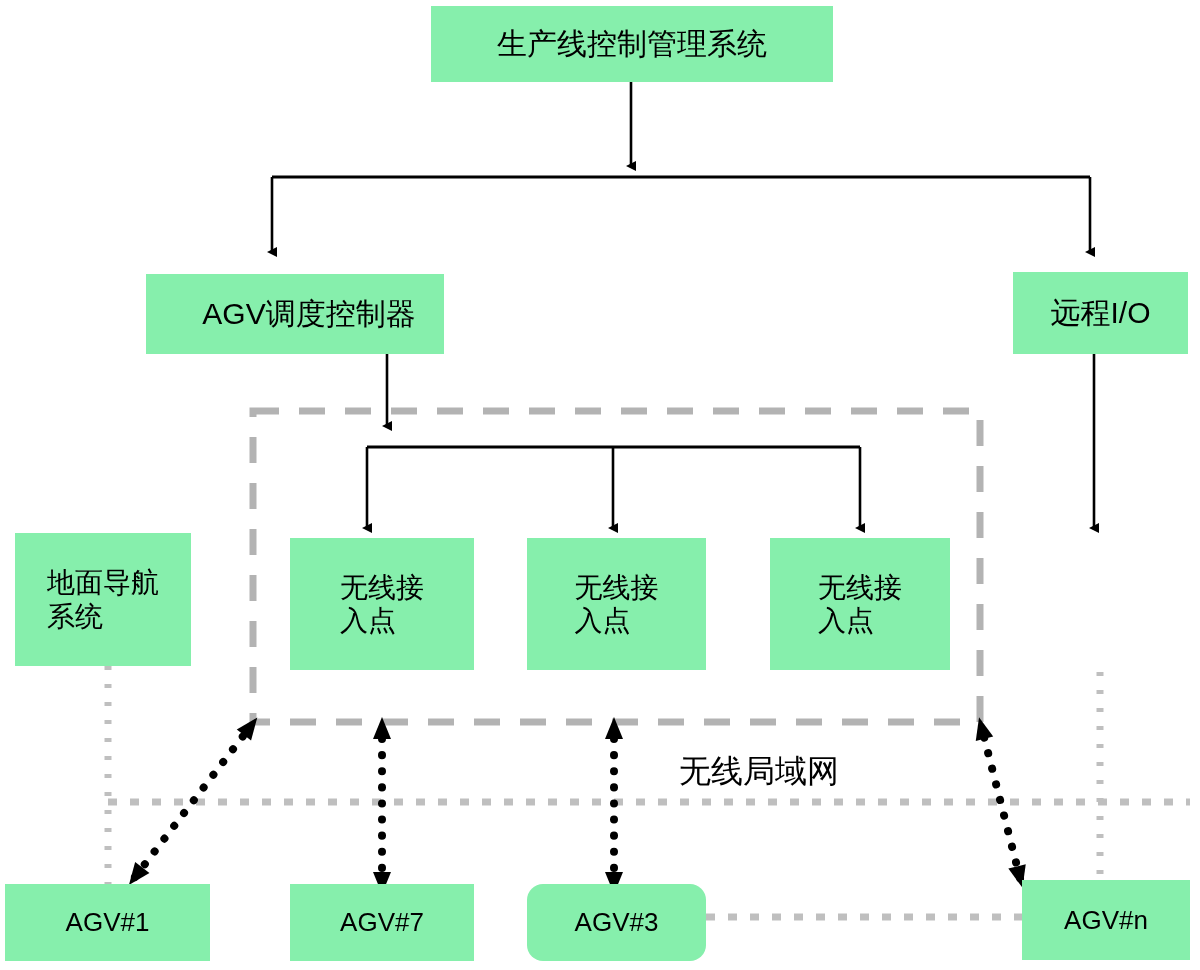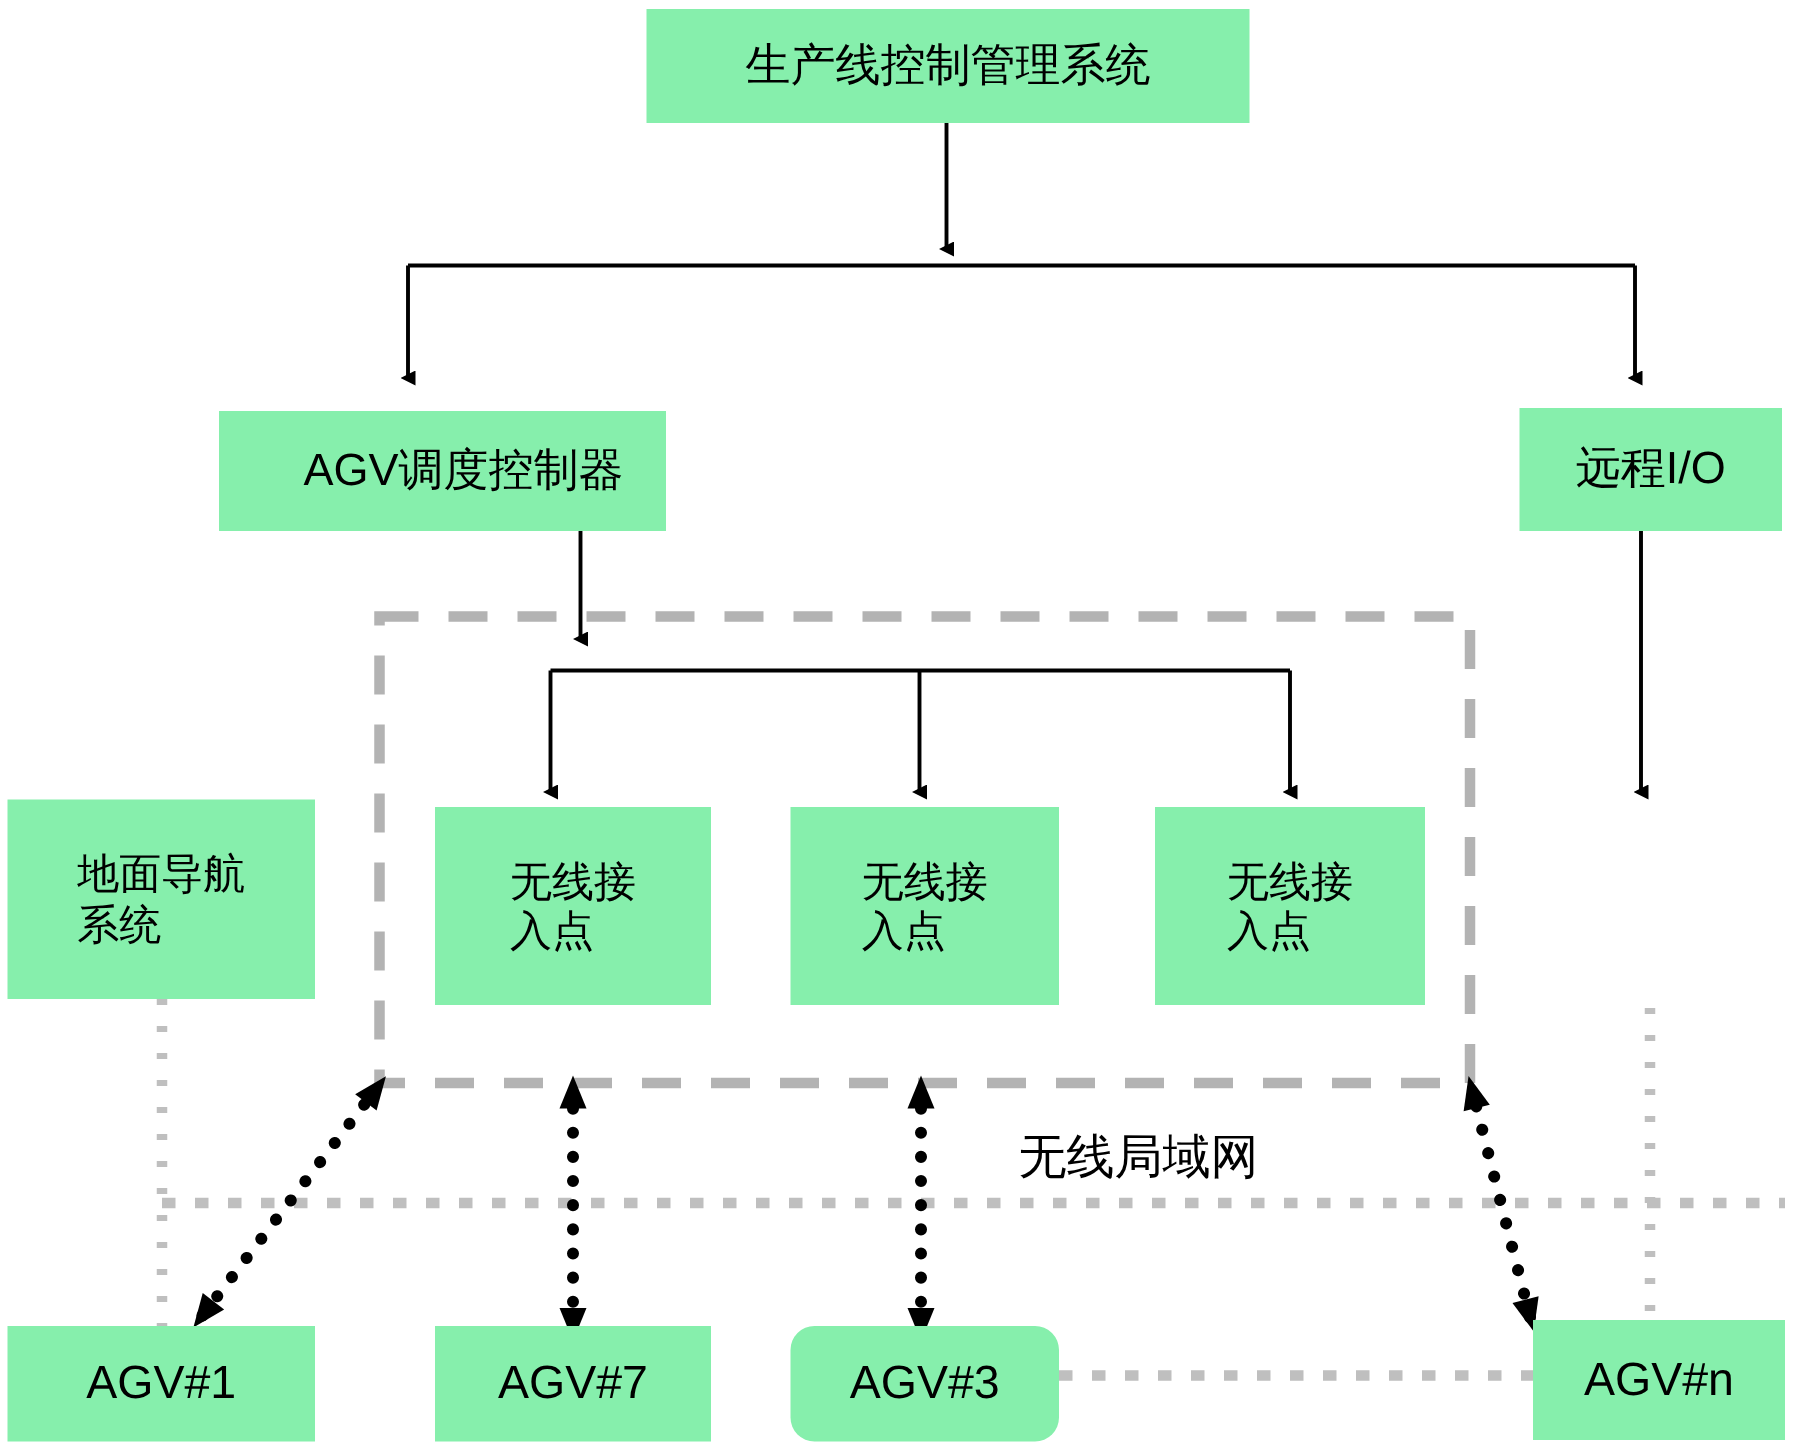--- a/index.html
+++ b/index.html
@@ -29,21 +29,21 @@
     align-items: center;
     justify-content: center;
     color: #000000;
     line-height: 1.18;
     box-sizing: border-box;
     white-space: pre-line;
     user-select: none;
   }
   .node.t30 { font-size: 30px; }
   .node.t28 { font-size: 28px; }
-  .node.t26 { font-size: 31px; }
+  .node.t26 { font-size: 26px; }
   .wlan-label {
     position: absolute;
     font-size: 32px;
     color: #000000;
     white-space: nowrap;
     user-select: none;
   }
 </style>
 </head>
 <body>
@@ -100,21 +100,21 @@
 
     <line x1="1020" y1="878" x2="982" y2="729" stroke="#000000" stroke-width="8" stroke-dasharray="0.1 16" stroke-linecap="round" marker-start="url(#arrowFatStart)" marker-end="url(#arrowFatEnd)"></line>
   </svg>
 
   <div class="node t30" style="left:431px; top:6px; width:402px; height:76px;">生产线控制管理系统</div>
 
   <div class="node t30" style="left:146px; top:274px; width:298px; height:80px;padding-left:28px;">AGV调度控制器</div>
 
   <div class="node t30" style="left:1013px; top:272px; width:175px; height:82px;">远程I/O</div>
 
-  <div class="node t28" style="left:5px; top:533px; width:205px; height:133px;">地面导航
+  <div class="node t28" style="left:15px; top:533px; width:176px; height:133px;">地面导航
 系统</div>
 
   <div class="node t28" style="left:290px; top:538px; width:184px; height:132px;">无线接
 入点</div>
 
   <div class="node t28" style="left:527px; top:538px; width:179px; height:132px;">无线接
 入点</div>
 
   <div class="node t28" style="left:770px; top:538px; width:180px; height:132px;">无线接
 入点</div>

